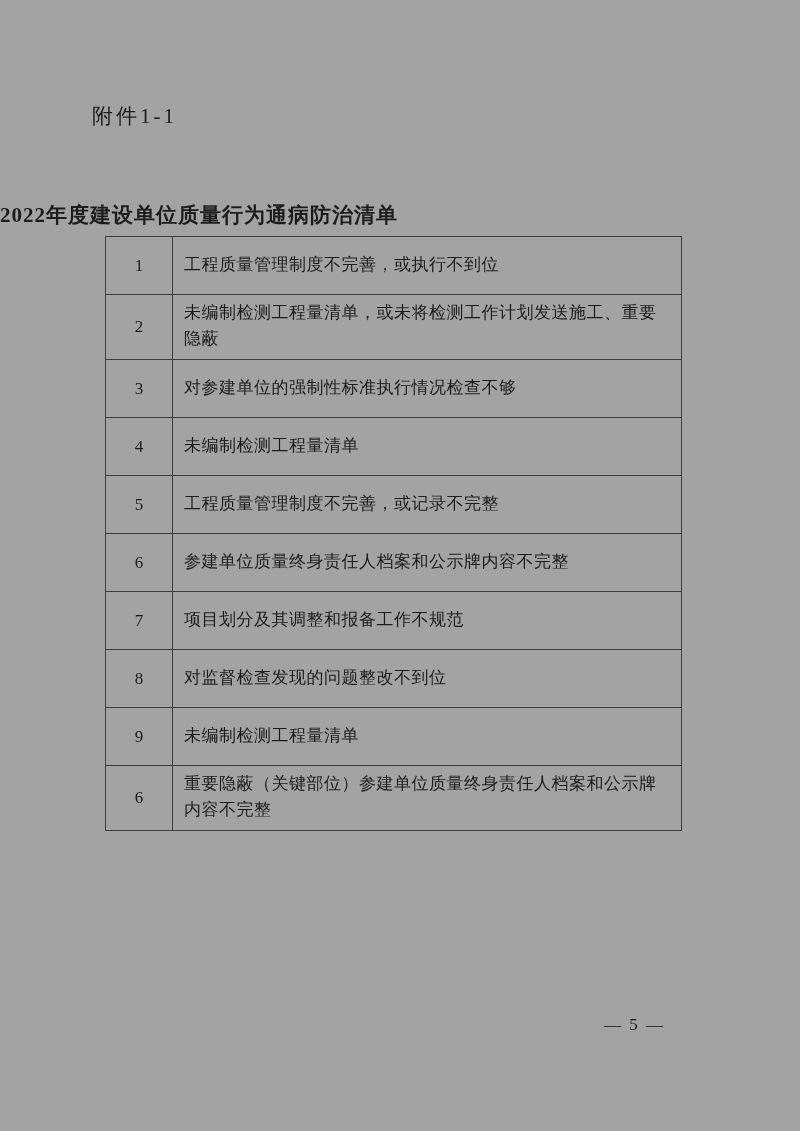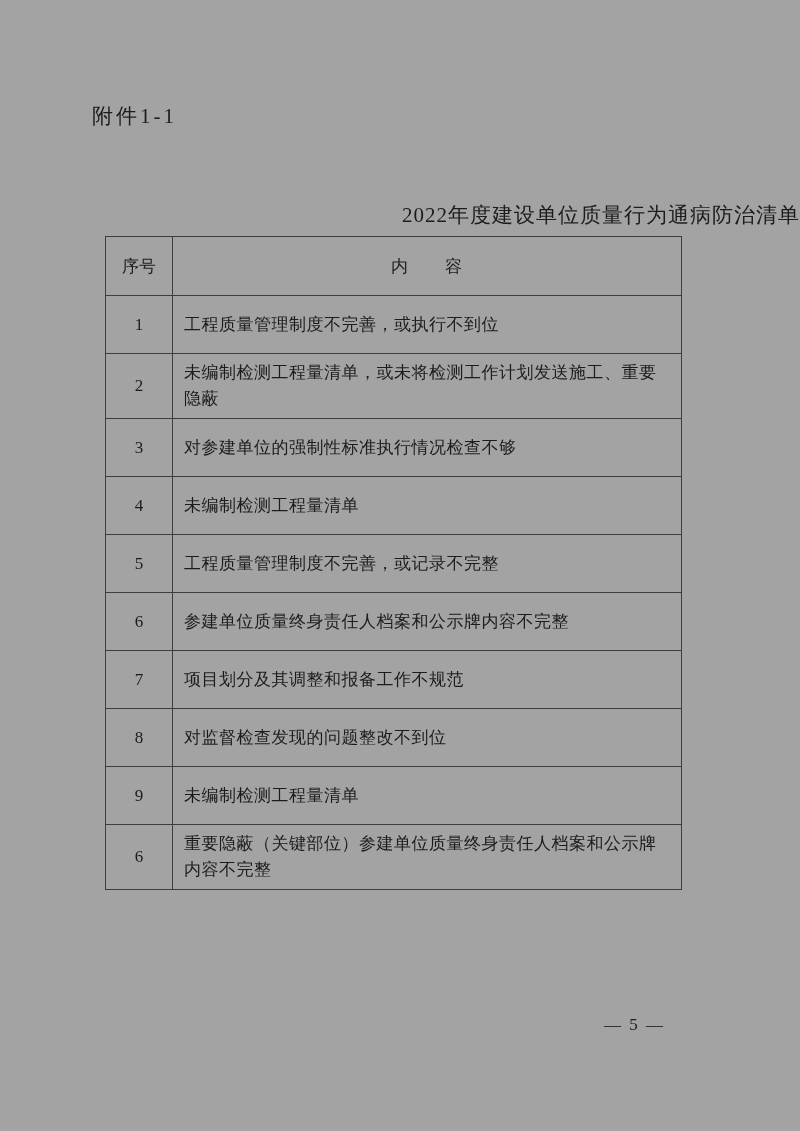--- a/index.html
+++ b/index.html
@@ -25,23 +25,23 @@
     left: 92px;
     top: 102px;
     font-size: 21px;
     letter-spacing: 3px;
   }
   .doc-title {
     position: absolute;
     left: 0;
     top: 201px;
     width: 100%;
-    text-align: right;
+    text-align: left;
     font-size: 21px;
-    font-weight: normal;
+    font-weight: bold;
     letter-spacing: 1px;
   }
   table.list-table {
     position: absolute;
     left: 105px;
     top: 236px;
     width: 577px;
     border-collapse: collapse;
     table-layout: fixed;
   }
@@ -58,20 +58,21 @@
   td.cell-index {
     text-align: center;
     height: 55px;
     font-size: 17px;
   }
   td.cell-content {
     padding: 6px 10px 6px 11px;
     line-height: 26px;
     text-align: left;
     letter-spacing: 0.5px;
+    font-family: Liberation Mono, monospace;
   }
   tr.tall td.cell-index { height: 58px; }
   .page-number {
     position: absolute;
     left: 0;
     top: 1015px;
     width: 665px;
     text-align: right;
     font-size: 17px;
     letter-spacing: 2px;
@@ -85,24 +86,20 @@
   <div class="attachment-label">附件1-1</div>
 
   <div class="doc-title">2022年度建设单位质量行为通病防治清单</div>
 
   <table class="list-table">
     <colgroup>
       <col class="col-index">
       <col class="col-content">
     </colgroup>
     <tbody>
-      <tr class="header-row">
-        <th>序号</th>
-        <th class="content-header">内　　容</th>
-      </tr>
 
       <tr>
         <td class="cell-index">1</td>
         <td class="cell-content">工程质量管理制度不完善，或执行不到位</td>
       </tr>
       <tr class="tall">
         <td class="cell-index">2</td>
         <td class="cell-content">未编制检测工程量清单，或未将检测工作计划发送施工、重要隐蔽</td>
       </tr>
       <tr>

